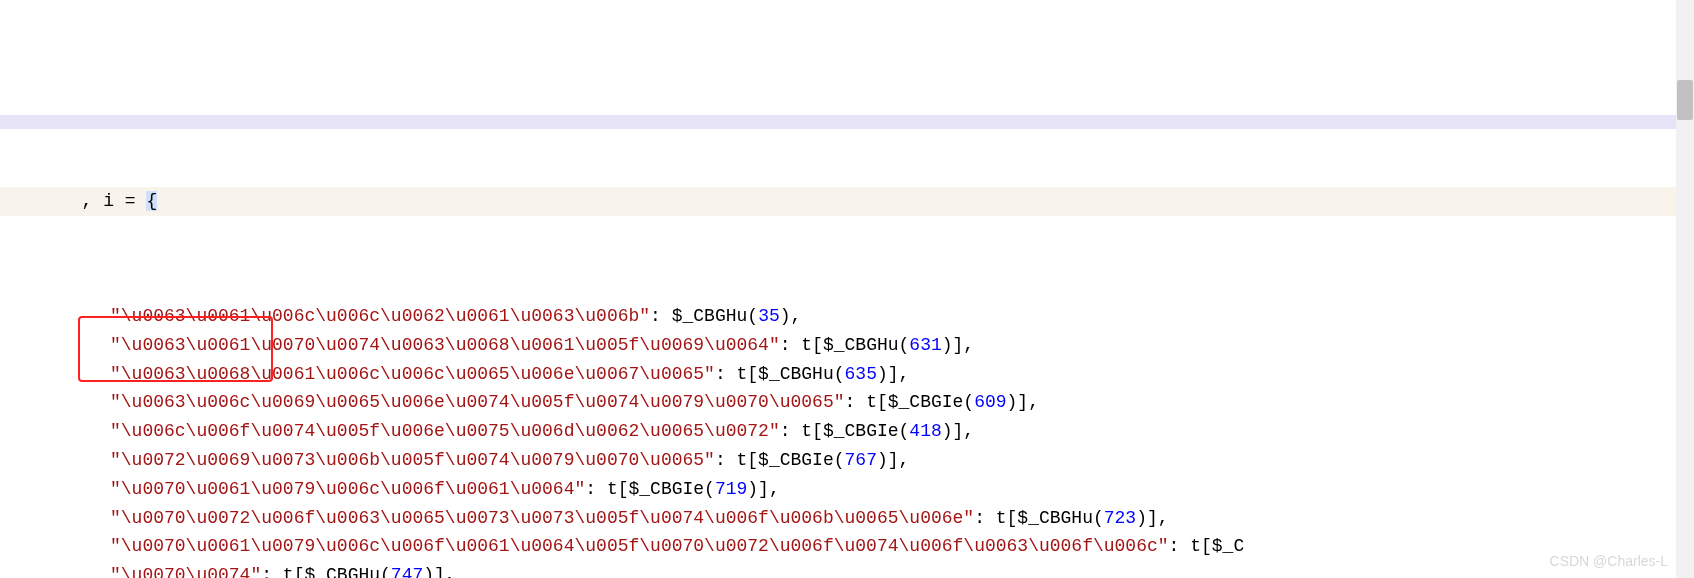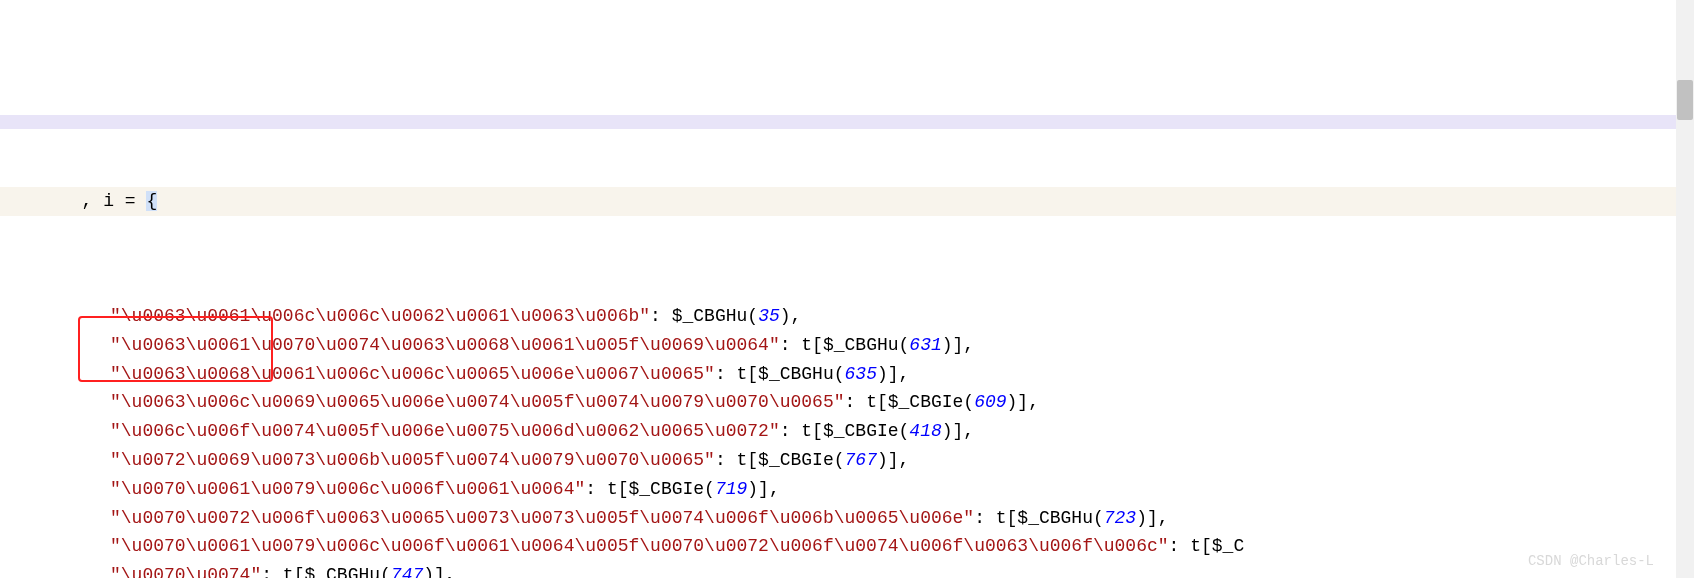--- a/index.html
+++ b/index.html
@@ -23,21 +23,21 @@
   .highlight-line {
     background: #f8f4ec;
     padding-left: 60px;
   }
   .code-area {
     padding-left: 20px;
   }
   .line { padding-left: 0; }
   .indent1 { padding-left: 90px; }
   .str { color: #a31515; }
-  .num { color: #0000ff; font-style: italic; }
+  .num { color: #0000ff; }
   .punc { color: #000; }
   .brace-hl { background: #d0e0f8; }
   .red-box {
     position: absolute;
     border: 2px solid #ff2020;
     border-radius: 4px;
     pointer-events: none;
   }
   .scrollbar-track {
     position: absolute;
@@ -51,25 +51,25 @@
     position: absolute;
     right: 1px;
     top: 80px;
     width: 16px;
     height: 40px;
     background: #c1c1c1;
     border-radius: 2px;
   }
   .watermark {
     position: absolute;
-    right: 40px;
+    right: 26px;
     bottom: 6px;
     font-size: 14px;
     color: #d8d8d8;
-    font-family: Liberation Mono, monospace;
+    font-family: Liberation Sans, sans-serif;
   }
 </style>
 </head>
 <body>
 
 
 
 <div class="top-bar"></div>
 
 <div class="highlight-line"><span class="punc">  , i = </span><span class="brace-hl punc">{</span></div>

